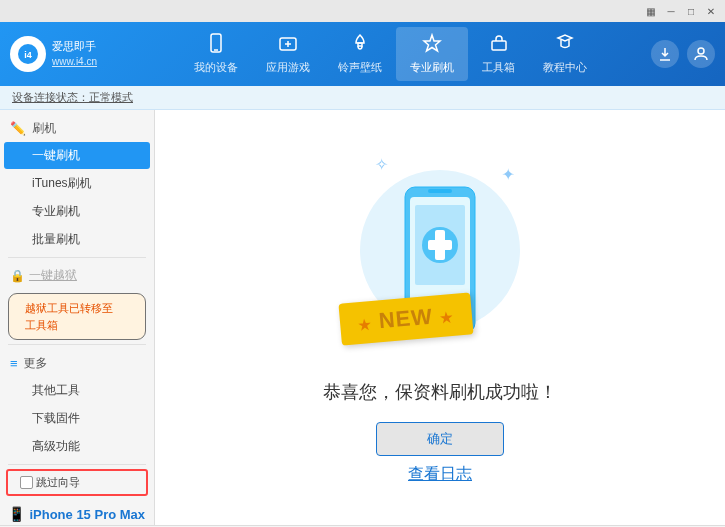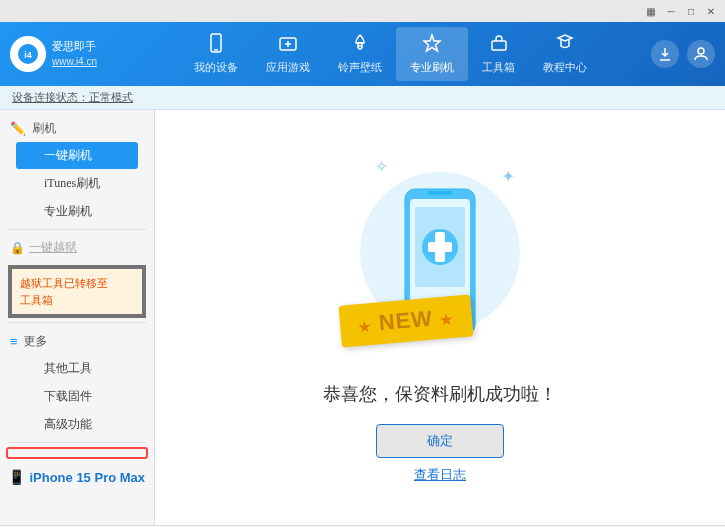--- a/index.html
+++ b/index.html
@@ -28,44 +28,44 @@
     .header-actions { display: flex; align-items: center; gap: 8px; }
     .header-action-btn { width: 28px; height: 28px; background: rgba(255,255,255,0.2); border-radius: 50%; display: flex; align-items: center; justify-content: center; color: #fff; cursor: pointer; font-size: 14px; }
 
     
     .main { display: flex; width: 100%; height: calc(527px - 82px - 30px); }
 
     
     .sidebar { width: 155px; background: #f5f5f5; border-right: 1px solid #ddd; padding-top: 4px; flex-shrink: 0; overflow: hidden; }
     .sidebar-section-header { display: flex; align-items: center; padding: 6px 10px 4px 10px; color: #555; font-size: 12px; }
     .sidebar-section-icon { margin-right: 6px; font-size: 13px; color: #2196F3; }
-    .sidebar-item { padding: 5px 10px 5px 28px; color: #444; cursor: pointer; font-size: 12px; border-radius: 2px; margin: 1px 16px; font-family: Liberation Serif, serif; }
+    .sidebar-item { padding: 5px 10px 5px 28px; color: #444; cursor: pointer; font-size: 12px; border-radius: 2px; margin: 1px 4px; }
     .sidebar-item.active { background: #2196F3; color: #fff; border-radius: 3px; }
     .sidebar-divider { height: 1px; background: #e0e0e0; margin: 4px 8px; }
     .sidebar-disabled { color: #aaa; display: flex; align-items: center; gap: 4px; padding: 5px 10px 5px 10px; }
     .sidebar-disabled-icon { font-size: 12px; color: #ccc; }
-    .sidebar-notice { background: #fff3e0; border: 4px solid #737373; border-radius: 0; margin: 4px 8px; padding: 6px 8px; color: #e65100; font-size: 11px; line-height: 1.5; }
+    .sidebar-notice { background: #fff3e0; border: 1px solid #737373; border-radius: 9px; margin: 4px 8px; padding: 6px 16px; color: #e65100; font-size: 11px; line-height: 1.5; }
 
     
     .content { flex: 1; display: flex; flex-direction: column; align-items: center; justify-content: center; background: #fff; position: relative; }
 
     
     .phone-illustration { position: relative; width: 180px; height: 220px; display: flex; align-items: center; justify-content: center; }
     .phone-bg-circle { width: 160px; height: 160px; background: #e3f4fd; border-radius: 50%; position: absolute; top: 20px; left: 10px; }
     .phone-svg { position: relative; z-index: 2; }
     .new-badge { position: absolute; bottom: 30px; left: -10px; z-index: 3; }
     .new-ribbon { background: #f5c200; color: #c8820a; font-weight: bold; font-size: 22px; padding: 8px 18px; border-radius: 4px; transform: rotate(-5deg); display: inline-block; box-shadow: 2px 2px 6px rgba(0,0,0,0.2); letter-spacing: 1px; }
     .new-ribbon .star { color: #e67e00; font-size: 14px; }
     .sparkle { position: absolute; color: #90caf9; font-size: 16px; }
     .sparkle-1 { top: 15px; right: 15px; }
     .sparkle-2 { top: 5px; left: 25px; }
 
     .success-text { font-size: 18px; color: #333; margin-top: 10px; font-weight: 500; }
     .confirm-btn { margin-top: 18px; padding: 7px 50px; background: #e5e5e5; border: 1px solid #1976D2; color: #1976D2; border-radius: 4px; cursor: pointer; font-size: 13px; }
-    .view-log { margin-top: 8px; color: #1976D2; cursor: pointer; font-size: 13px; text-decoration: underline; }
+    .view-log { margin-top: 8px; color: #1976D2; cursor: pointer; font-size: 16px; text-decoration: underline; }
 
     
     .status-bar { height: 30px; background: #f5f5f5; border-top: 1px solid #ddd; display: flex; align-items: center; justify-content: space-between; padding: 0 12px; font-size: 11px; color: #666; width: 100%; }
     .auto-activate-row { display: flex; align-items: center; gap: 4px; padding: 4px 8px; border: 2px solid #ff4444; border-radius: 3px; margin: 4px 6px 4px 6px; }
     .checkbox-label { display: flex; align-items: center; gap: 3px; font-size: 11px; color: #444; cursor: pointer; }
     .checkbox { width: 13px; height: 13px; border: 1px solid #999; background: #fff; display: inline-block; border-radius: 2px; }
     .device-item { padding: 6px 8px; display: flex; flex-direction: column; }
     .device-name { font-size: 13px; color: #1976D2; font-weight: bold; display: flex; align-items: center; gap: 4px; }
     .device-icon { font-size: 14px; color: #1976D2; }
   </style>
@@ -175,20 +175,21 @@
 
   <div class="sidebar">
 
     <div class="sidebar-section-header">
       <span class="sidebar-section-icon">✏️</span>
       <span>刷机</span>
     </div>
     <div class="sidebar-item active">一键刷机</div>
     <div class="sidebar-item">iTunes刷机</div>
     <div class="sidebar-item">专业刷机</div>
+    <div class="sidebar-item">批量刷机</div>
 
     <div class="sidebar-divider"></div>
 
     <div class="sidebar-disabled">
       <span class="sidebar-disabled-icon">🔒</span>
       <span style="color:#aaa;text-decoration:underline;">一键越狱</span>
     </div>
     <div class="sidebar-notice" style="white-space:pre-line;">越狱工具已转移至
 工具箱</div>
 
@@ -198,20 +199,24 @@
       <span class="sidebar-section-icon">≡</span>
       <span>更多</span>
     </div>
     <div class="sidebar-item">其他工具</div>
     <div class="sidebar-item">下载固件</div>
     <div class="sidebar-item">高级功能</div>
 
     <div class="sidebar-divider"></div>
 
     <div class="auto-activate-row">
+      <label class="checkbox-label" style="margin-left:4px;">
+        <span class="checkbox"></span>
+        <span>跳过向导</span>
+      </label>
     </div>
 
     <div class="device-item">
       <div class="device-name">
         <span class="device-icon">📱</span>
         <span>iPhone 15 Pro Max</span>
       </div>
 
     </div>
 

